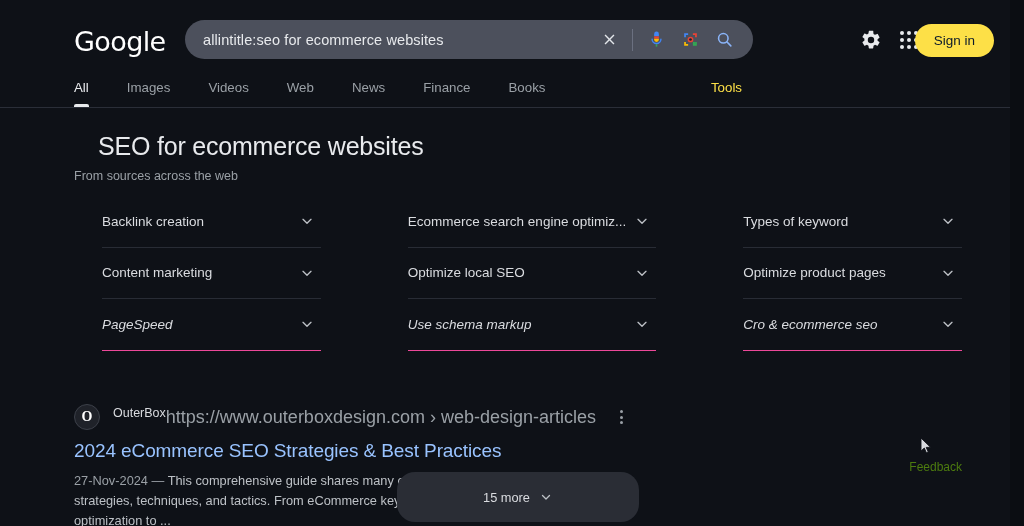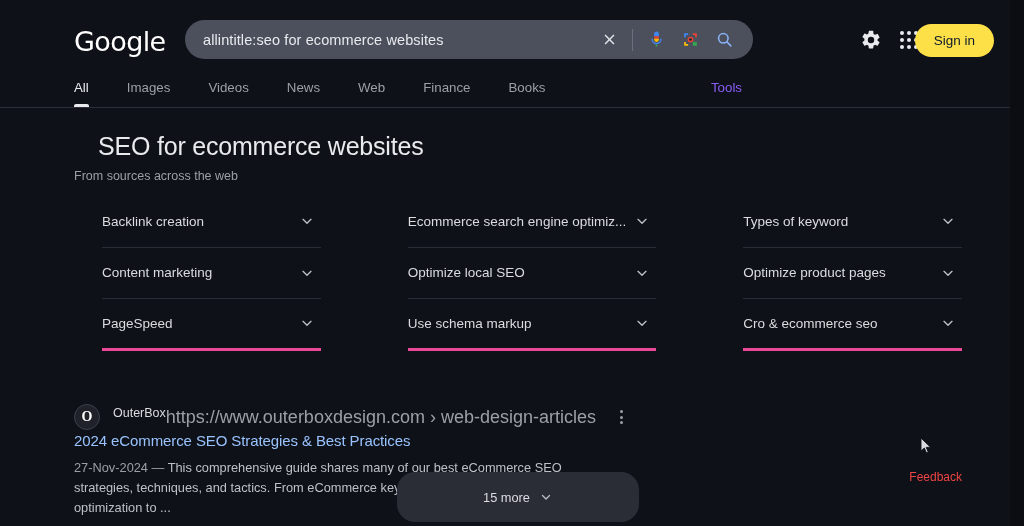--- a/index.html
+++ b/index.html
@@ -177,21 +177,21 @@
     border-radius: 2px 2px 0 0;
   }
   .tools-btn {
     position: absolute;
     right: 268px;
     bottom: 0;
     height: 40px;
     display: flex;
     align-items: center;
     font-size: 13.3px;
-    color: #8b5cf6;
+    color: #fde047;
     cursor: pointer;
   }
 
   
   .main {
     position: absolute;
     top: 108px; left: 0;
     width: 1010px;
     height: 418px;
     background: #0e1117;
@@ -228,21 +228,21 @@
   .acc-col { display: flex; flex-direction: column; margin-left: 28px; }
   .acc-item {
     position: relative;
     height: 51.5px;
     display: flex;
     align-items: center;
     justify-content: space-between;
     cursor: pointer;
     border-bottom: 1px solid #282c35;
   }
-  .acc-col .acc-item:last-child { border-bottom: 3px solid #ec4899; }
+  .acc-col .acc-item:last-child { border-bottom: 1px solid #ec4899; font-style: italic; }
   .acc-label {
     font-size: 13.5px;
     color: #dadce0;
     overflow: hidden;
     text-overflow: ellipsis;
     white-space: nowrap;
     padding-right: 8px;
   }
   .chev {
     flex: 0 0 auto;
@@ -266,23 +266,23 @@
     cursor: pointer;
     z-index: 2;
   }
   .more-label {
     font-size: 12.8px;
     color: #dadce0;
   }
   .feedback {
     position: absolute;
     right: 48px;
-    top: 362px;
+    top: 352px;
     font-size: 12px;
-    color: #ef4444;
+    color: #4d7c0f;
     cursor: pointer;
   }
 
   
   .result {
     position: absolute;
     left: 74px;
     top: 294px;
     width: 640px;
   }
@@ -328,21 +328,22 @@
     cursor: pointer;
     padding: 4px 3px;
   }
   .kebab i {
     width: 3px; height: 3px;
     border-radius: 50%;
     background: #9aa0a6;
     display: block;
   }
   .res-title {
-    font-size: 15px;
+    margin-top: 8px;
+    font-size: 19px;
     color: #99c3ff;
     cursor: pointer;
     font-weight: 400;
     letter-spacing: -0.1px;
   }
   .res-snippet {
     margin-top: 9px;
     font-size: 12.8px;
     color: #bdc1c6;
     line-height: 1.55;
@@ -431,24 +432,24 @@
       <div class="tab active">
           <span>All</span>
         </div>
       <div class="tab">
           <span>Images</span>
         </div>
       <div class="tab">
           <span>Videos</span>
         </div>
       <div class="tab">
+          <span>Web</span>
+        </div>
+      <div class="tab">
           <span>News</span>
-        </div>
-      <div class="tab">
-          <span>Web</span>
         </div>
       <div class="tab">
           <span>Finance</span>
         </div>
       <div class="tab">
           <span>Books</span>
         </div>
     </div>
 
     <div class="tools-btn">Tools</div>

